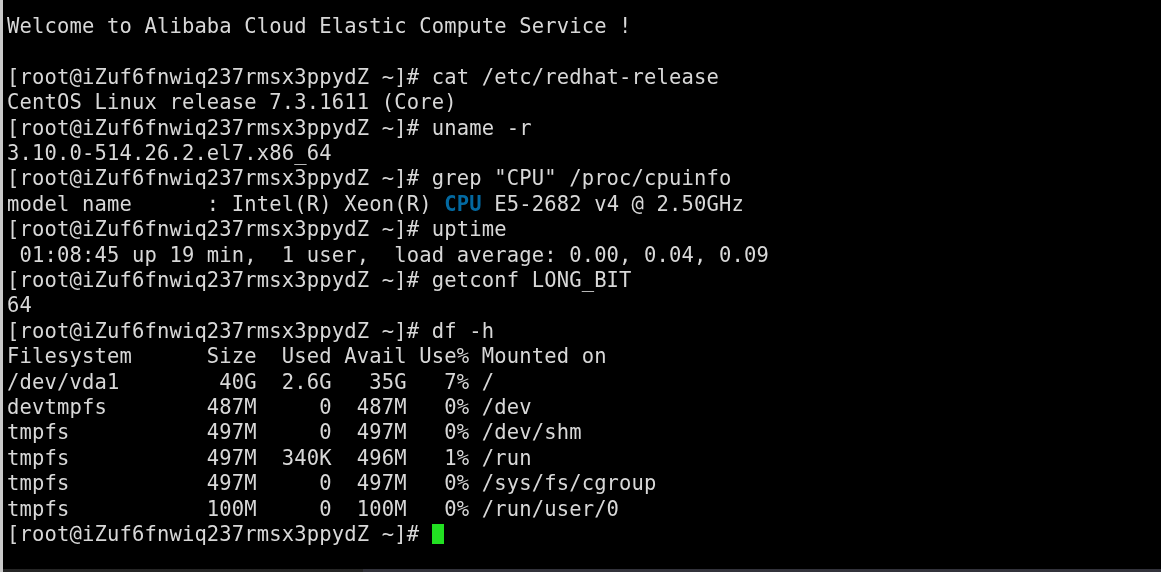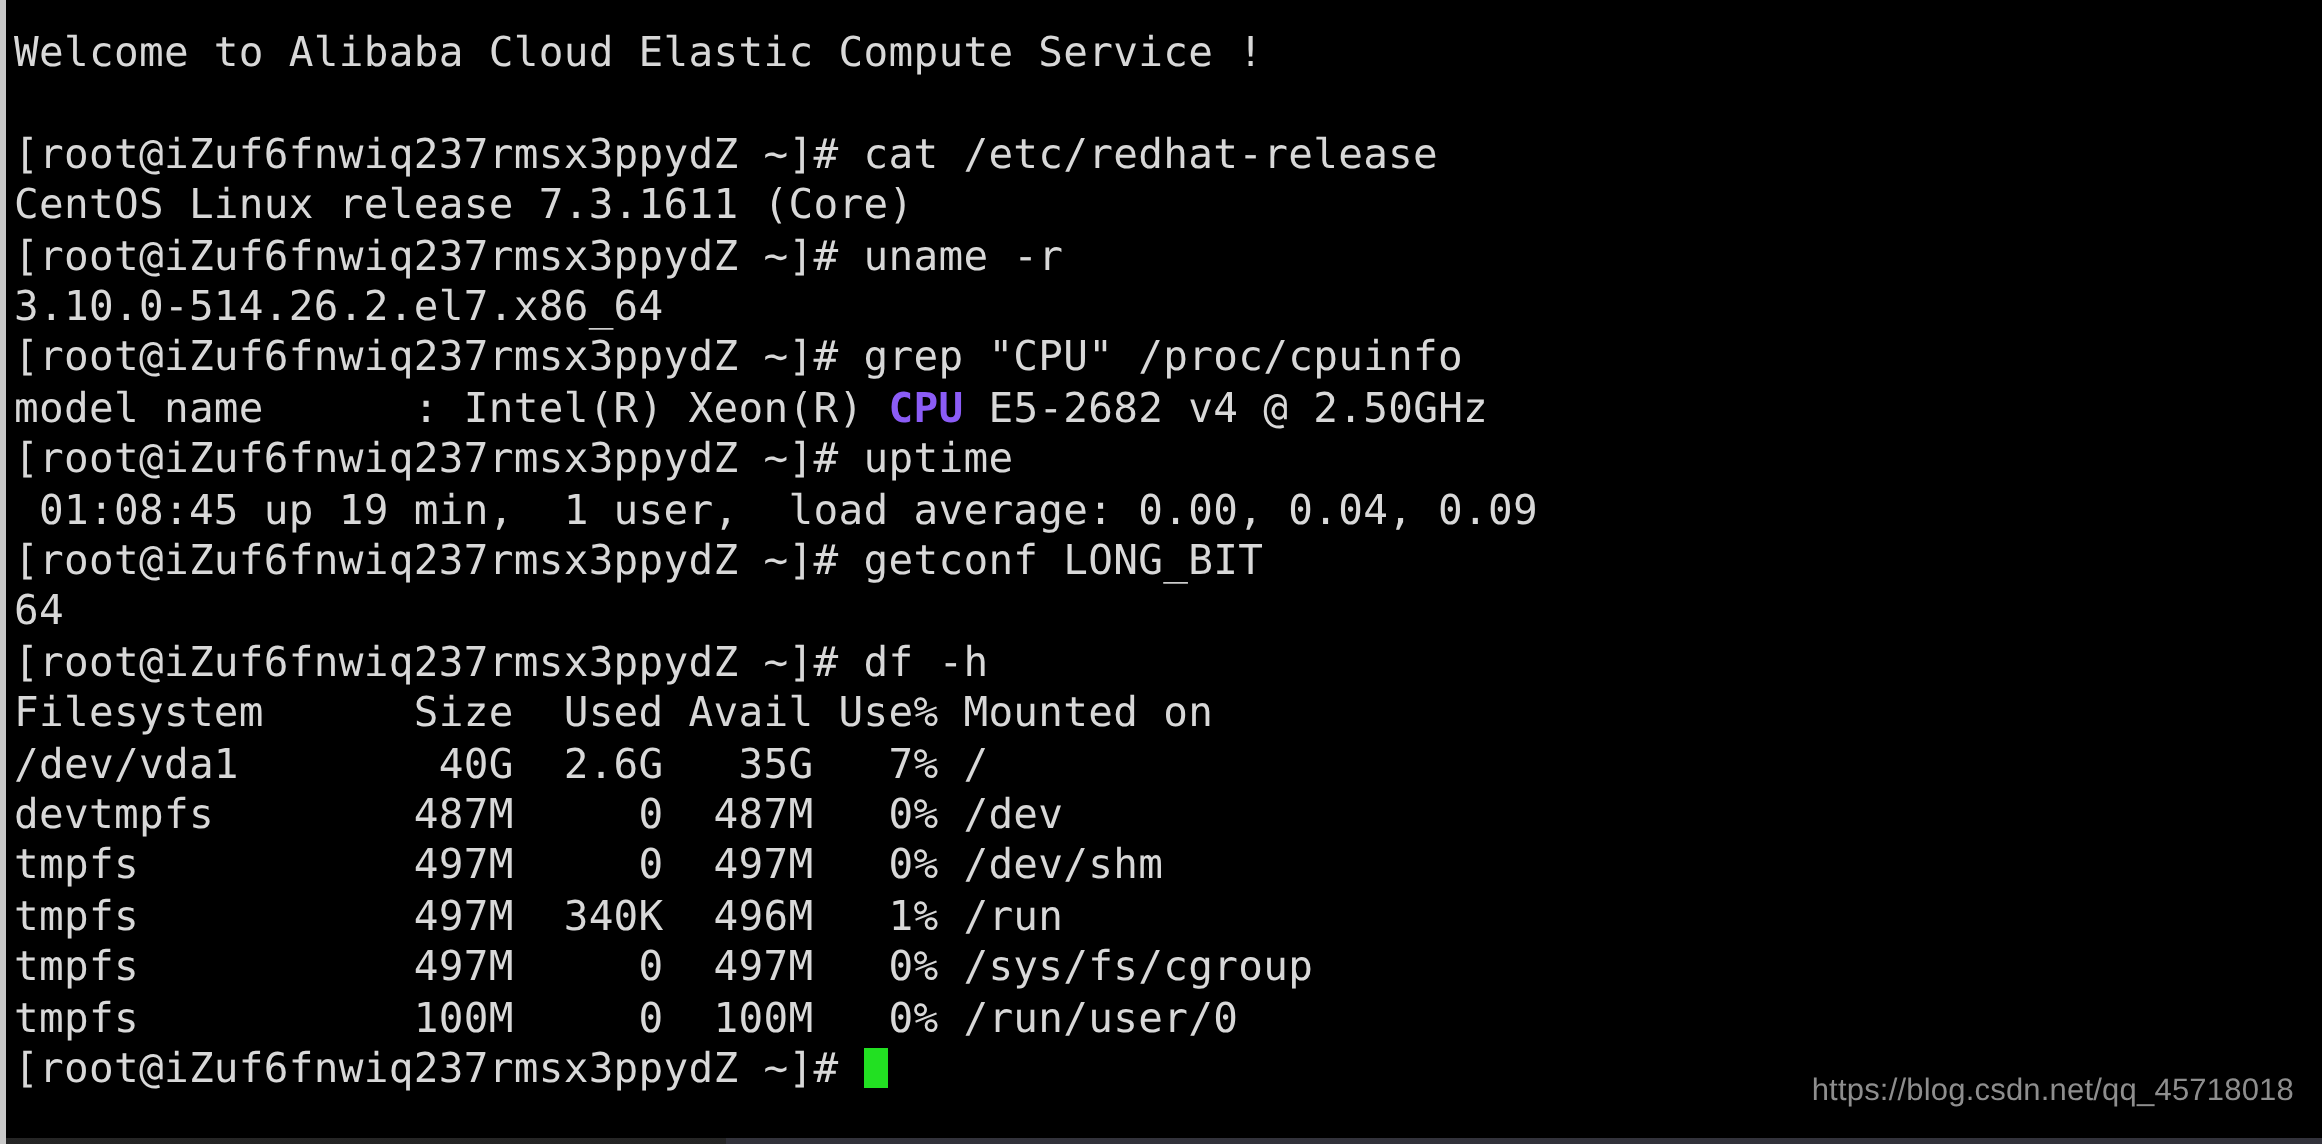--- a/index.html
+++ b/index.html
@@ -34,21 +34,21 @@
     -webkit-font-smoothing: none;
   }
   .term-line {
     white-space: pre;
     min-height: 25.4px;
   }
   .term-line.blank {
     color: transparent;
   }
   .grep-match {
-    color: #8b5cf6;
+    color: #0369a1;
     font-weight: bold;
   }
   .cursor-block {
     display: inline-block;
     width: 12px;
     height: 20px;
     background: #22e022;
     vertical-align: -3px;
   }
   #watermark {
@@ -71,17 +71,16 @@
     opacity: 0.85;
   }
 </style>
 </head>
 <body>
 
 <div id="terminal-window">
 
   <div id="terminal-screen"><div class="term-line"><span>Welcome to Alibaba Cloud Elastic Compute Service !</span></div><div class="term-line blank"><span></span></div><div class="term-line"><span>[root@iZuf6fnwiq237rmsx3ppydZ ~]# cat /etc/redhat-release</span></div><div class="term-line"><span>CentOS Linux release 7.3.1611 (Core)</span></div><div class="term-line"><span>[root@iZuf6fnwiq237rmsx3ppydZ ~]# uname -r</span></div><div class="term-line"><span>3.10.0-514.26.2.el7.x86_64</span></div><div class="term-line"><span>[root@iZuf6fnwiq237rmsx3ppydZ ~]# grep "CPU" /proc/cpuinfo</span></div><div class="term-line"><span>model name      : Intel(R) Xeon(R) </span><span class="grep-match">CPU</span><span> E5-2682 v4 @ 2.50GHz</span></div><div class="term-line"><span>[root@iZuf6fnwiq237rmsx3ppydZ ~]# uptime</span></div><div class="term-line"><span> 01:08:45 up 19 min,  1 user,  load average: 0.00, 0.04, 0.09</span></div><div class="term-line"><span>[root@iZuf6fnwiq237rmsx3ppydZ ~]# getconf LONG_BIT</span></div><div class="term-line"><span>64</span></div><div class="term-line"><span>[root@iZuf6fnwiq237rmsx3ppydZ ~]# df -h</span></div><div class="term-line"><span>Filesystem      Size  Used Avail Use% Mounted on</span></div><div class="term-line"><span>/dev/vda1        40G  2.6G   35G   7% /</span></div><div class="term-line"><span>devtmpfs        487M     0  487M   0% /dev</span></div><div class="term-line"><span>tmpfs           497M     0  497M   0% /dev/shm</span></div><div class="term-line"><span>tmpfs           497M  340K  496M   1% /run</span></div><div class="term-line"><span>tmpfs           497M     0  497M   0% /sys/fs/cgroup</span></div><div class="term-line"><span>tmpfs           100M     0  100M   0% /run/user/0</span></div><div class="term-line"><span>[root@iZuf6fnwiq237rmsx3ppydZ ~]# </span><span class="cursor-block"></span></div></div>
 
-  <div id="watermark">https://blog.csdn.net/qq_45718018</div>
 
   <div id="bottom-strip"></div>
 
 </div>
 
 </body></html>

